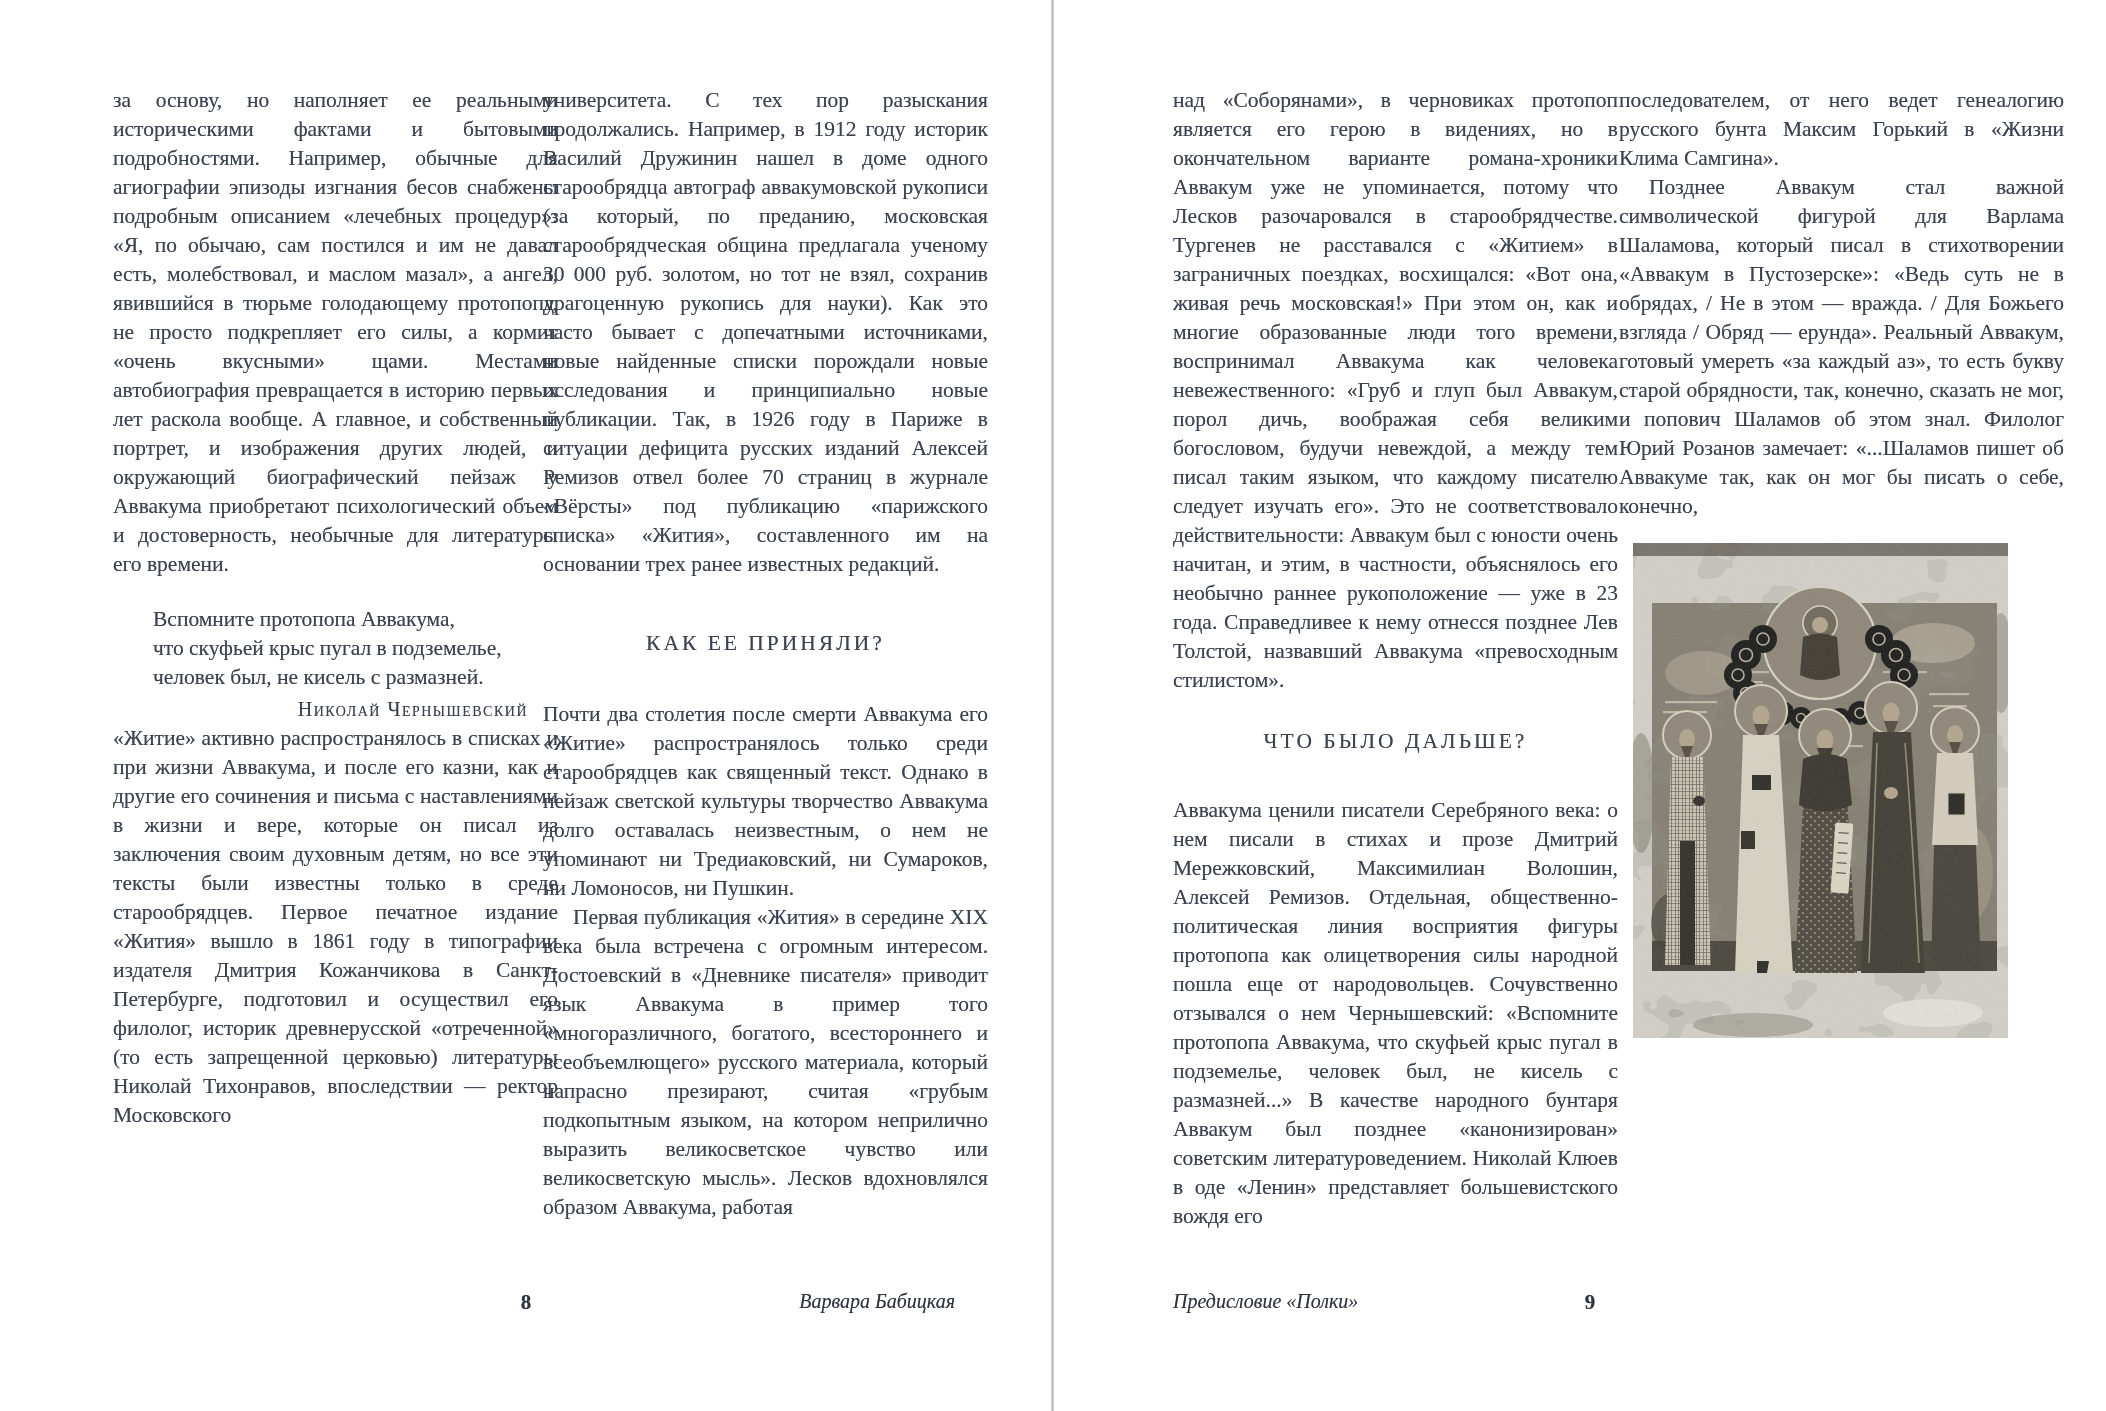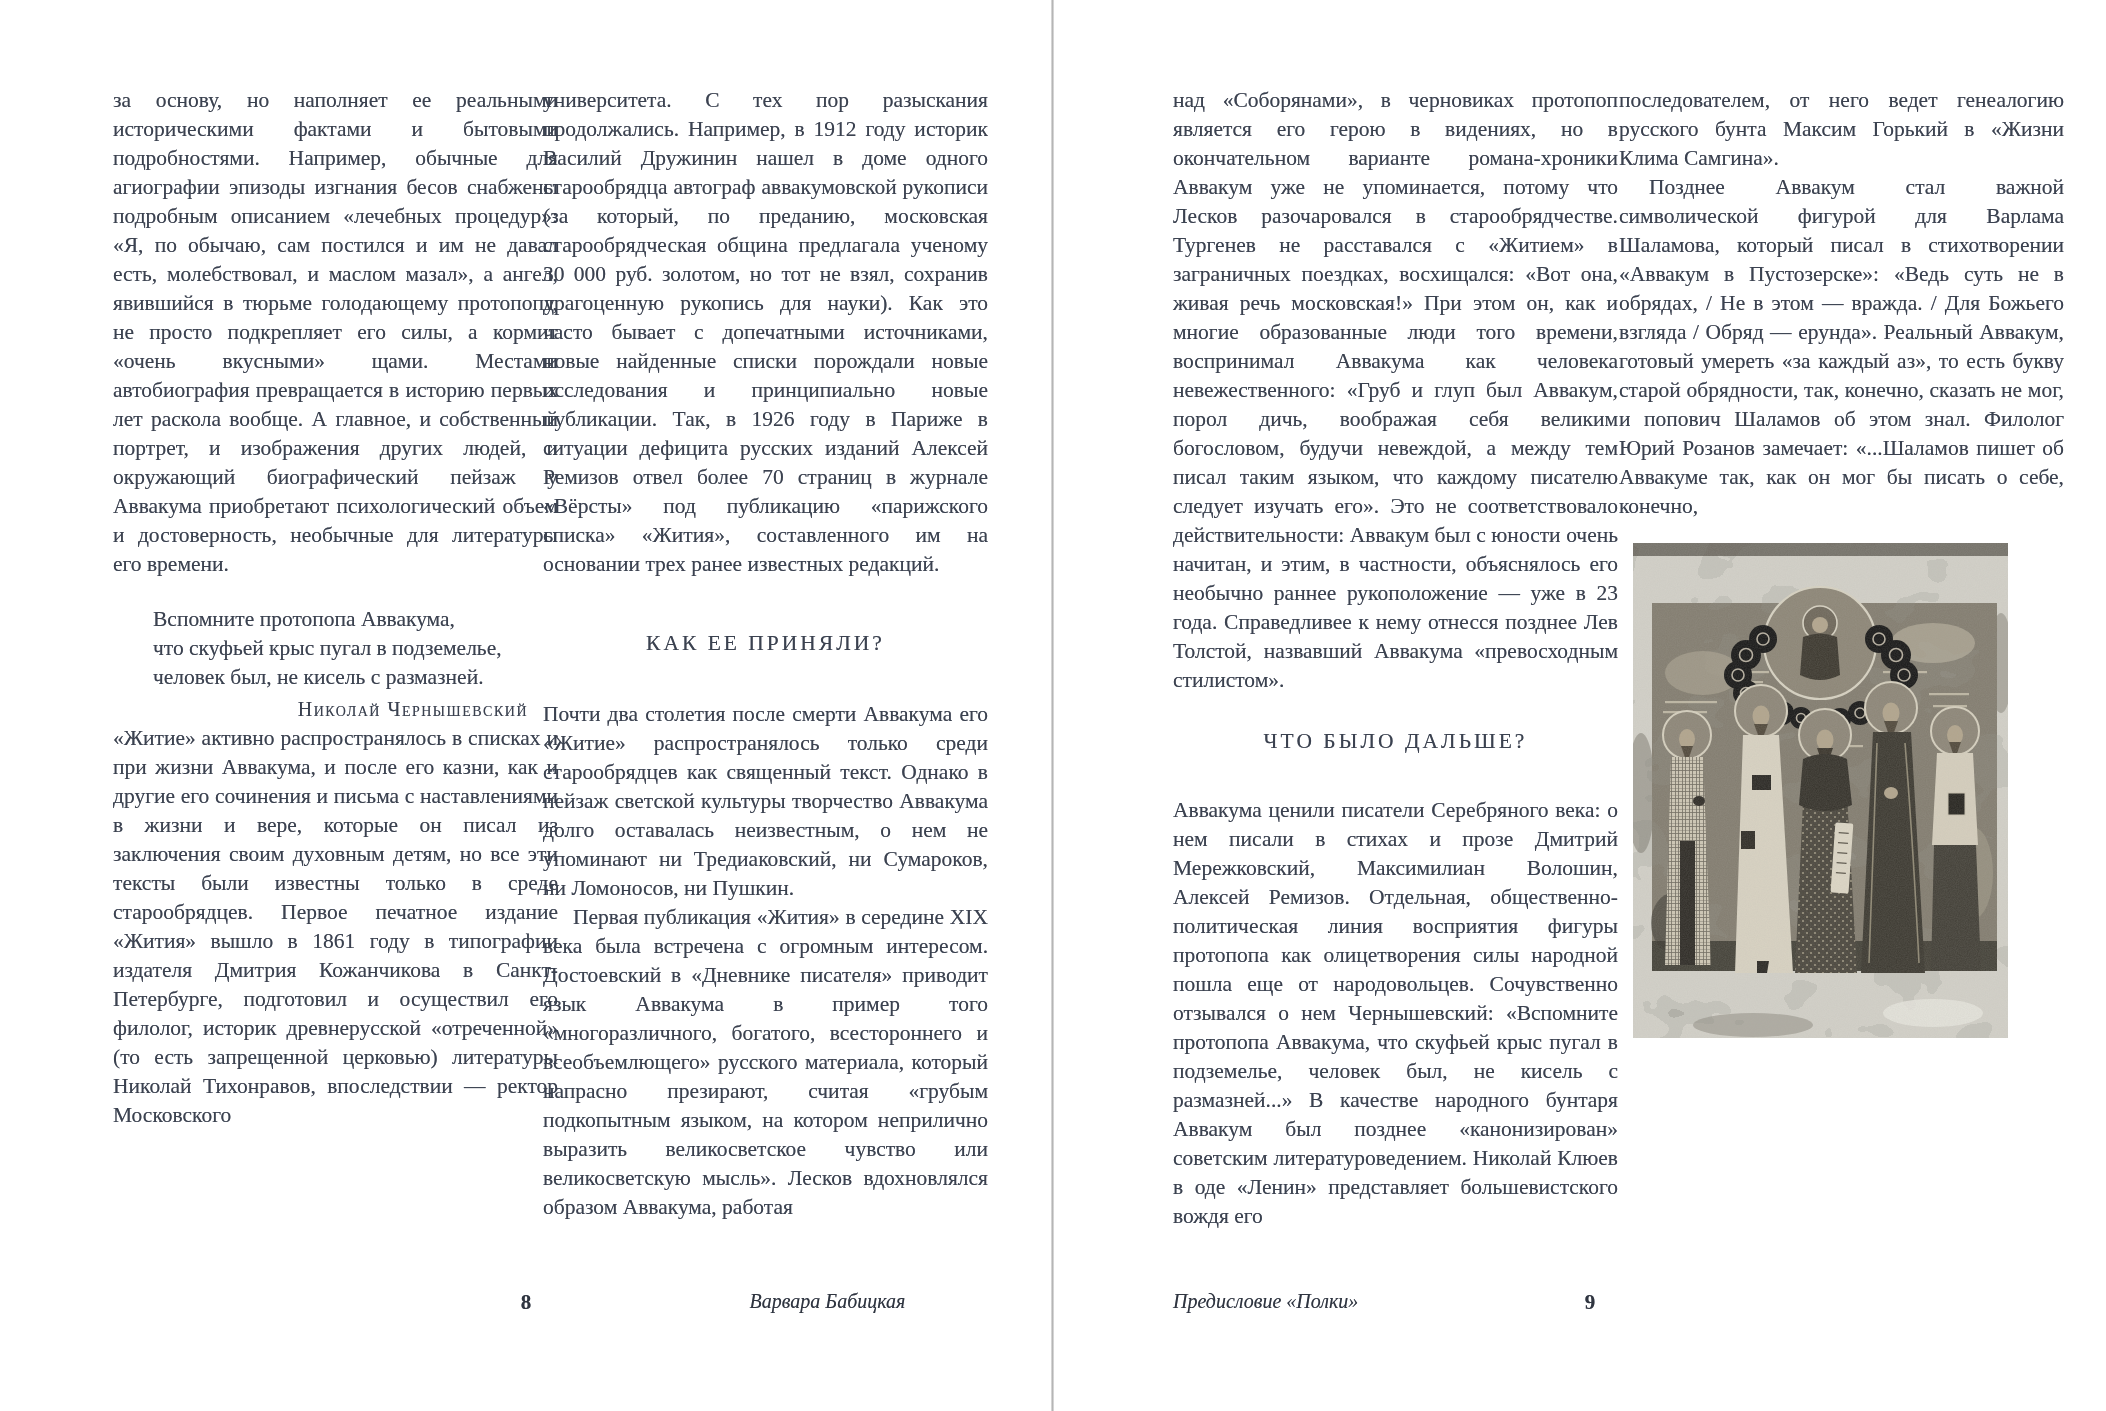--- a/index.html
+++ b/index.html
@@ -29,21 +29,21 @@
   .heading.h2 { margin:50px auto 42px auto; }
   .heading.h3 { margin:32px auto 40px auto; }
   .figure { margin:22px 0 0 14px; width:375px; }
   .figure svg { display:block; }
   .caption { margin-top:20px; text-align:center; font-size:19.5px;
              line-height:27px; white-space:pre-line; }
   .footer-item { position:absolute; top:1290px; font-size:20px; color:#2f3540; }
   .pagenum { font-size:21px; font-weight:bold; }
   .running { font-style:italic; }
   .fp-left-num  { left:476px;  width:100px; text-align:center; }
-  .fp-left-run  { left:700px;  width:255px; text-align:center; }
+  .fp-left-run  { left:700px;  width:255px; text-align:right; }
   .fp-right-run { left:1173px; width:300px; text-align:left; }
   .fp-right-num { left:1540px; width:100px; text-align:center; }
 </style>
 </head>
 <body>
 
 <div class="gutter"></div>
 
 <div class="col lp-c1">
   <p>за основу, но наполняет ее реальными историческими фактами и бытовыми подробностями. Например, обычные для агиографии эпизоды изгнания бесов снабжены подробным описанием «лечебных процедур»: «Я, по обычаю, сам постился и им не давал есть, молебствовал, и маслом мазал», а ангел, явившийся в тюрьме голодающему протопопу, не просто подкрепляет его силы, а кормит «очень вкусными» щами. Местами автобиография превращается в историю первых лет раскола вообще. А главное, и собственный портрет, и изображения других людей, и окружающий биографический пейзаж у Аввакума приобретают психологический объем и достоверность, необычные для литературы его времени.</p>

